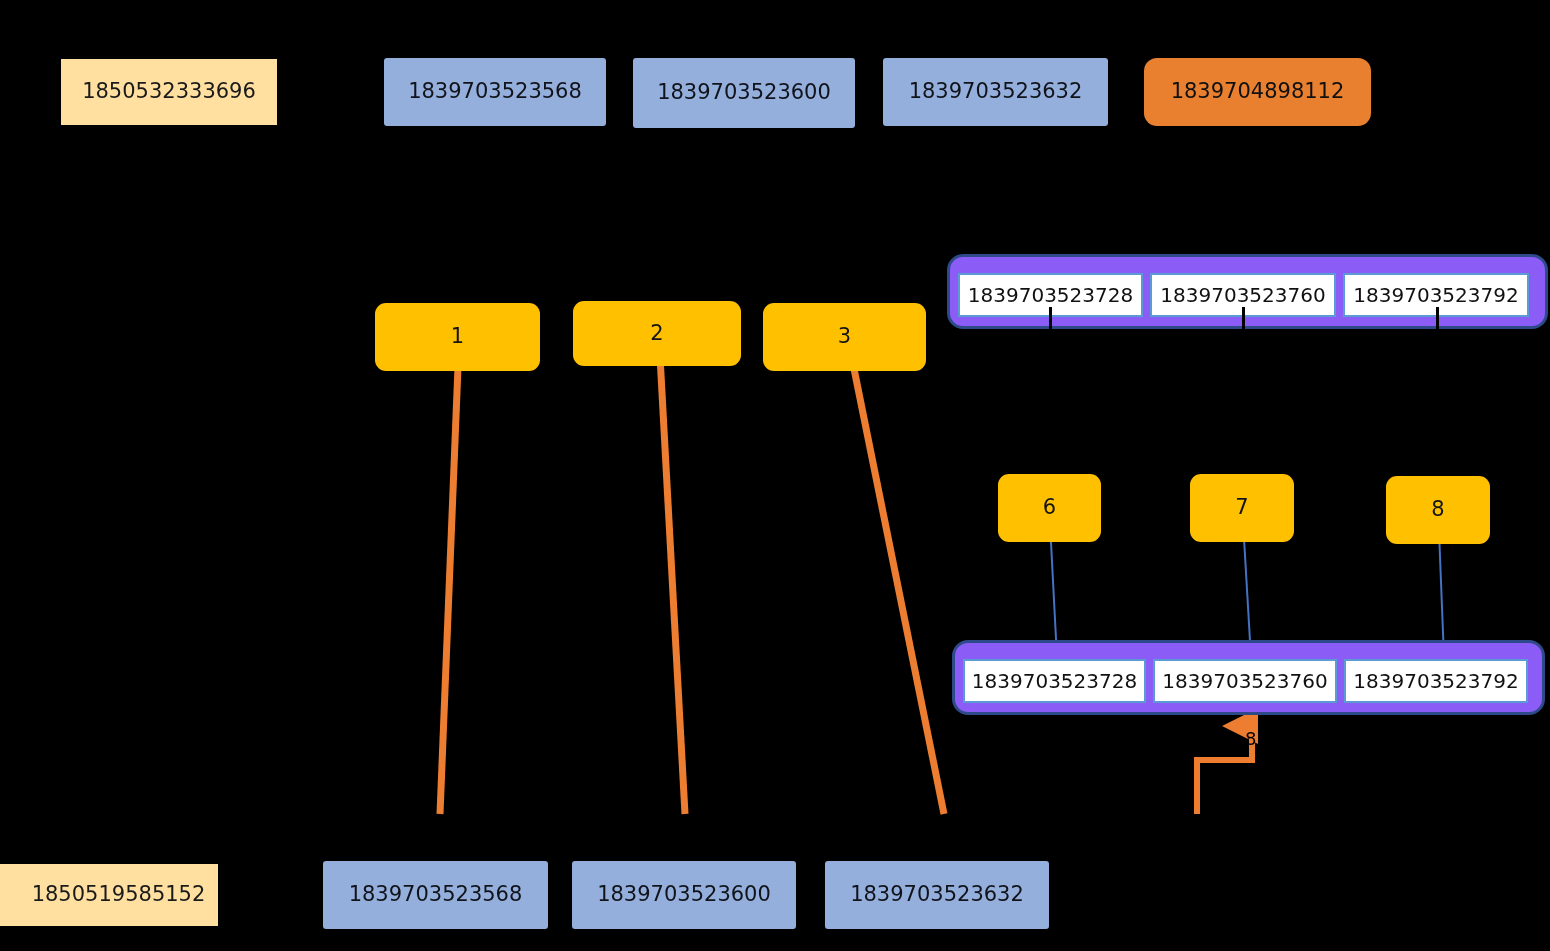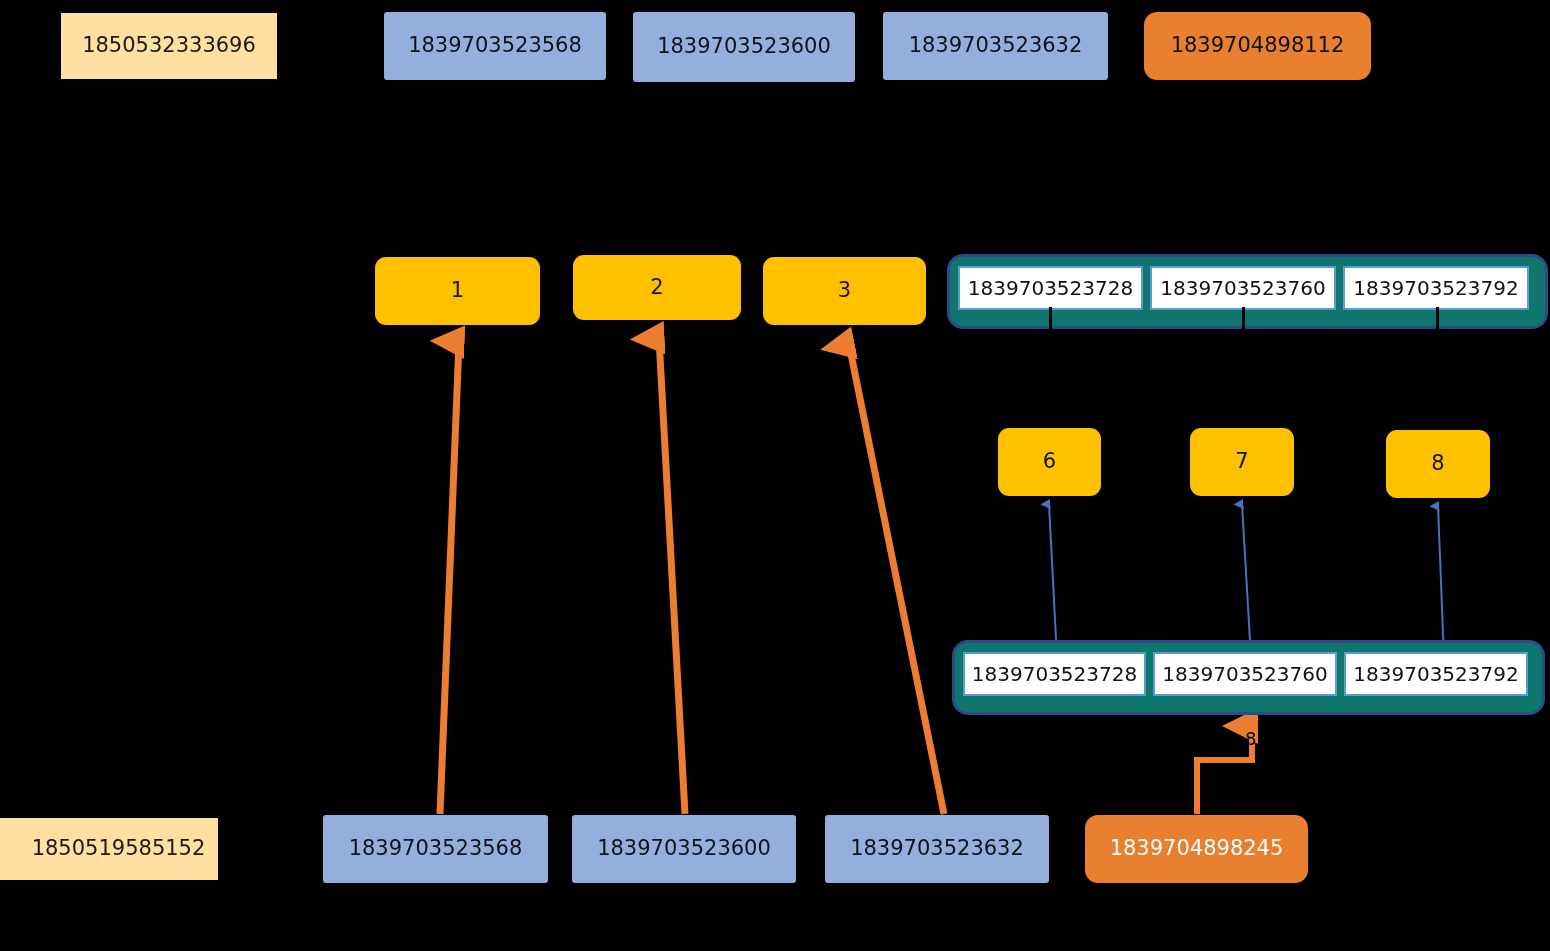--- a/index.html
+++ b/index.html
@@ -17,20 +17,21 @@
   }
   .node {
     position: absolute;
     box-sizing: border-box;
     display: flex;
     align-items: center;
     justify-content: center;
     text-align: center;
     line-height: 1.1;
     white-space: nowrap;
+    margin-top: 46px;
   }
   
   .n-yellow-flat {
     background: #ffe0a0;
     color: #1a1a1a;
     border-radius: 0;
     font-size: 21px;
   }
   .n-blue {
     background: #95afdd;
@@ -53,26 +54,26 @@
   .n-amber {
     background: #ffc000;
     color: #141414;
     border-radius: 11px;
     font-size: 21px;
   }
   
   .arr {
     position: absolute;
     box-sizing: border-box;
-    background: #0f766e;
+    background: #8b5cf6;
     border: 3px solid #2e4a8a;
     border-radius: 16px;
     display: flex;
     align-items: flex-start;
-    padding: 9px 8px 0 8px;
+    padding: 16px 8px 0 8px;
   }
   .arr-cell {
     box-sizing: border-box;
     background: #ffffff;
     border: 2px solid #5b9bd5;
     color: #111111;
     font-size: 20px;
     display: flex;
     align-items: center;
     justify-content: center;
@@ -228,21 +229,18 @@
   </div>
 
   <div class="node n-blue" style="left:572px; top:815px; width:224px; height:68px;">
     <span>1839703523600</span>
   </div>
 
   <div class="node n-blue" style="left:825px; top:815px; width:224px; height:68px;">
     <span>1839703523632</span>
   </div>
 
-  <div class="node n-orange-white" style="left:1085px; top:815px; width:223px; height:68px;">
-    <span>1839704898245</span>
-  </div>
 
   <div class="edge-label" style="left:1245px; top:728px;">
     <span>8</span>
   </div>
 
 </div>
 
 </body></html>

